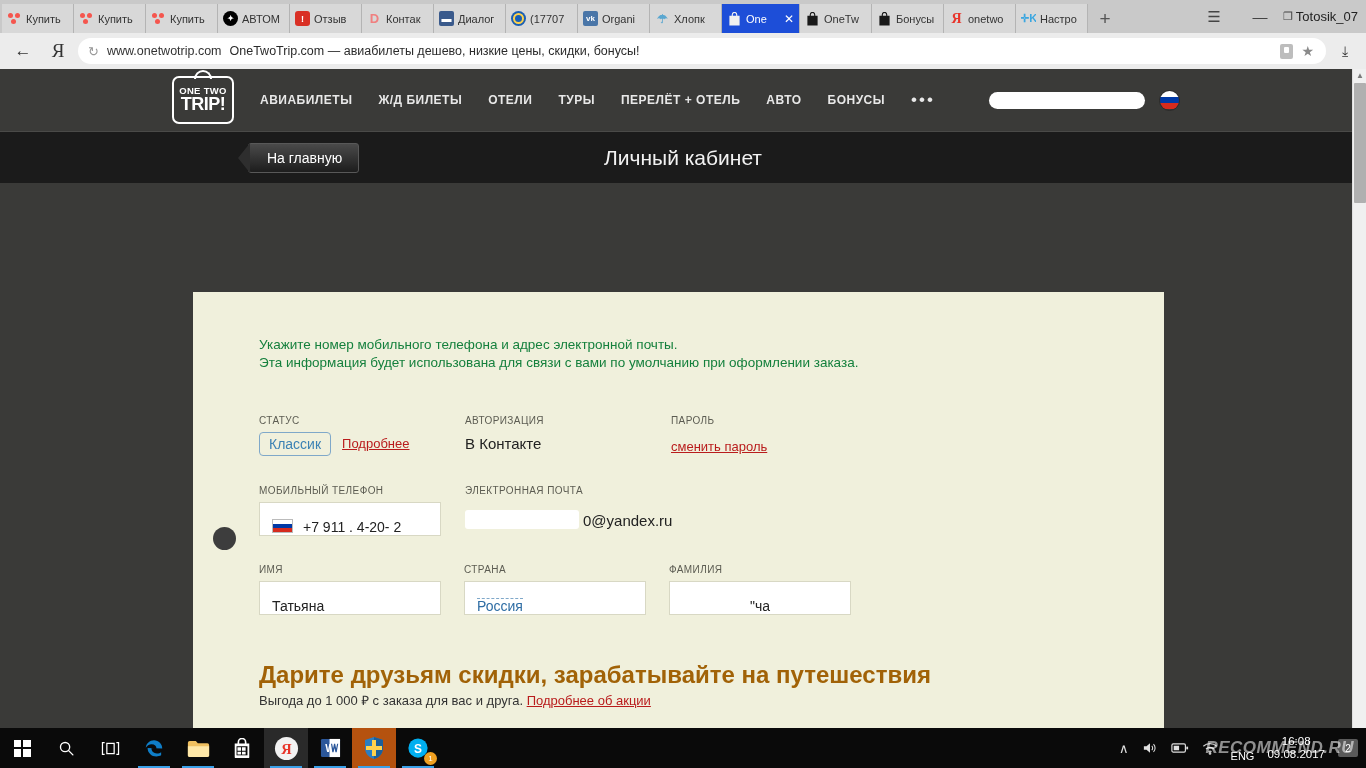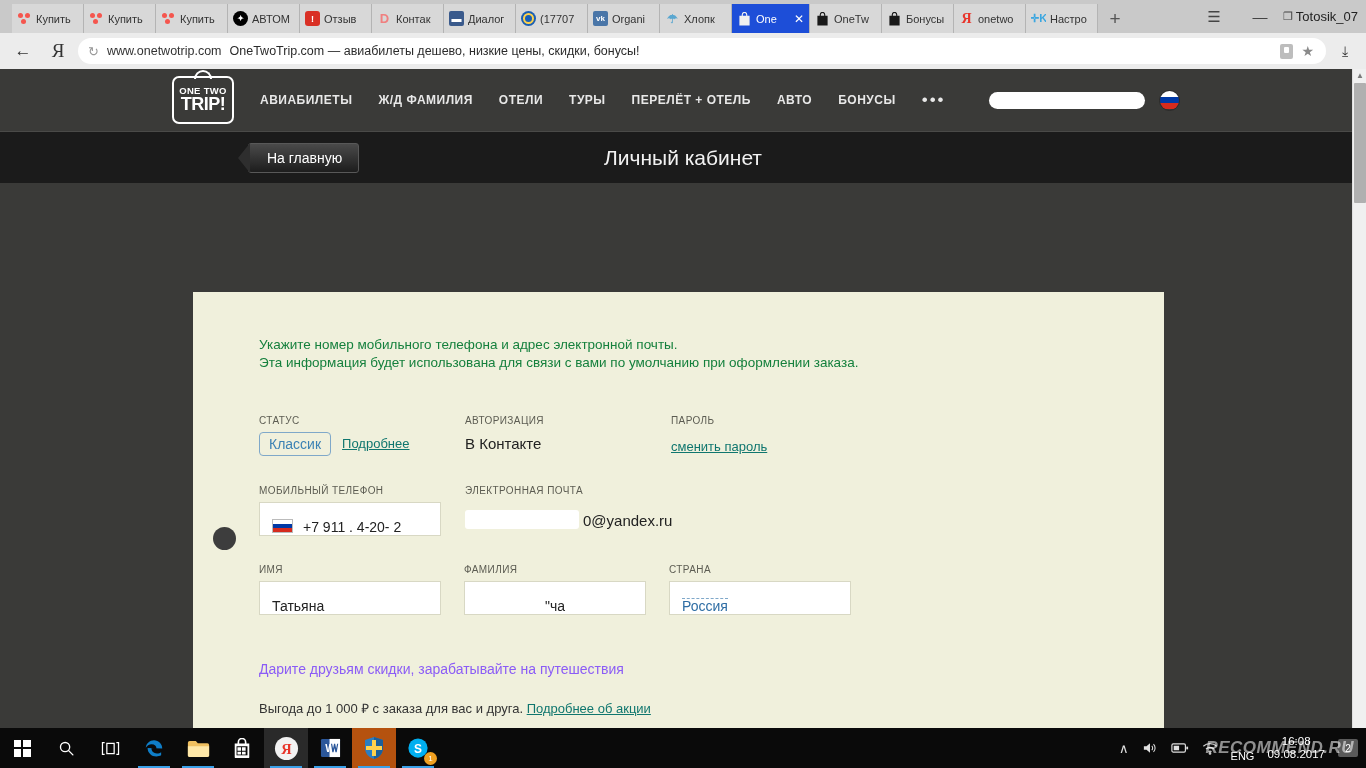--- a/index.html
+++ b/index.html
@@ -8,21 +8,21 @@
     overflow: hidden;
     font-family: "Liberation Sans", sans-serif;
     background: #ffffff;
   }
 
   
   .browser { width: 1366px; height: 728px; background: #c8c8c8; position: relative; }
 
   .tabstrip {
     height: 33px; background: #c9c9c9;
-    display: flex; align-items: flex-end; padding-left: 12px;
+    display: flex; align-items: flex-end; padding-left: 2px;
     position: relative;
   }
   .tab {
     height: 29px; width: 72px; min-width: 72px;
     background: #d8d8d8;
     border-right: 1px solid #b4b4b4;
     display: flex; align-items: center; gap: 4px;
     padding: 0 5px; overflow: hidden;
     font-size: 11px; color: #333;
     position: relative;
@@ -187,21 +187,21 @@
   .field-label {
     font-size: 10px; color: #5c5c52; letter-spacing: 0.4px; margin-bottom: 6px;
     text-transform: uppercase;
   }
   .row { display: flex; }
 
   .badge-classic {
     display: inline-block; border: 1px solid #7fa8c9; border-radius: 4px;
     color: #3c82b4; font-size: 14px; padding: 3px 9px; background: transparent;
   }
-  .link { color: #0f766e; font-size: 13px; text-decoration: underline; }
+  .link { color: #b91c1c; font-size: 13px; text-decoration: underline; }
   .link-dotted { color: #2e6da4; font-size: 14px; text-decoration: none; border-bottom: 1px dashed #7fa8c9; }
   .plain-val { font-size: 15px; color: #222; }
 
   .input {
     height: 28px; background: #fff; border: 1px solid #d8d8c4;
     display: flex; padding: 16px 12px;
     font-size: 14px; color: #222;
   }
   .input-phone { width: 182px; gap: 10px; }
   .mini-flag {
@@ -217,21 +217,21 @@
   .email-redact {
     position: absolute; left: 0; top: 8px; width: 114px; height: 19px;
     background: #fff; border-radius: 3px;
   }
 
   .cursor-dot {
     position: absolute; left: 213px; top: 458px; width: 23px; height: 23px;
     background: #3d3d3d; border-radius: 50%;
   }
 
-  .promo-h { font-size: 14px; font-weight: normal; color: #8b5cf6; }
+  .promo-h { font-size: 24px; font-weight: bold; color: #a16207; }
   .promo-sub { font-size: 13px; color: #333; }
 
   
   .taskbar {
     height: 40px; background: #0a0a0a; display: flex; align-items: center;
     position: relative;
   }
   .tb-item {
     width: 44px; height: 40px; display: flex; align-items: center; justify-content: center;
     position: relative;
@@ -399,21 +399,21 @@
   <div class="viewport">
 
     <div class="site-header">
       <div class="logo">
         <span class="hook"></span>
         <span class="l1">ONE TWO</span>
         <span class="l2">TRIP!</span>
       </div>
       <div class="nav" id="nav-host">
           <a href="#">АВИАБИЛЕТЫ</a>
-          <a href="#">Ж/Д ФАМИЛИЯ</a>
+          <a href="#">Ж/Д БИЛЕТЫ</a>
           <a href="#">ОТЕЛИ</a>
           <a href="#">ТУРЫ</a>
           <a href="#">ПЕРЕЛЁТ + ОТЕЛЬ</a>
           <a href="#">АВТО</a>
           <a href="#">БОНУСЫ</a>
           <span class="dots">•••</span>
         </div>
       <div class="header-right">
         <div class="redact-name"></div>
         <div class="flag-ru">
@@ -481,36 +481,36 @@
         </div>
 
         <div class="row" style="margin-top:28px;gap:23px;">
           <div style="width:182px;">
             <div class="field-label">ИМЯ</div>
             <div class="input">
               <span>Татьяна</span>
             </div>
           </div>
           <div style="width:182px;">
+            <div class="field-label">СТРАНА</div>
+            <div class="input">
+              <span class="link-dotted">Россия</span>
+            </div>
+          </div>
+          <div style="width:182px;">
             <div class="field-label">ФАМИЛИЯ</div>
             <div class="input" style="justify-content:center;">
               <span>"ча</span>
             </div>
           </div>
-          <div style="width:182px;">
-            <div class="field-label">СТРАНА</div>
-            <div class="input">
-              <span class="link-dotted">Россия</span>
-            </div>
-          </div>
         </div>
 
         <div style="margin-top:46px;">
           <div class="promo-h">Дарите друзьям скидки, зарабатывайте на путешествия</div>
-          <div class="promo-sub" style="margin-top:22px;">
+          <div class="promo-sub" style="margin-top:2px;">
             <span>Выгода до 1 000 ₽ с заказа для вас и друга.</span>
             <a class="link" href="#">Подробнее об акции</a>
           </div>
         </div>
 
       </div>
     </div>
 
     <div class="cursor-dot"></div>
 

